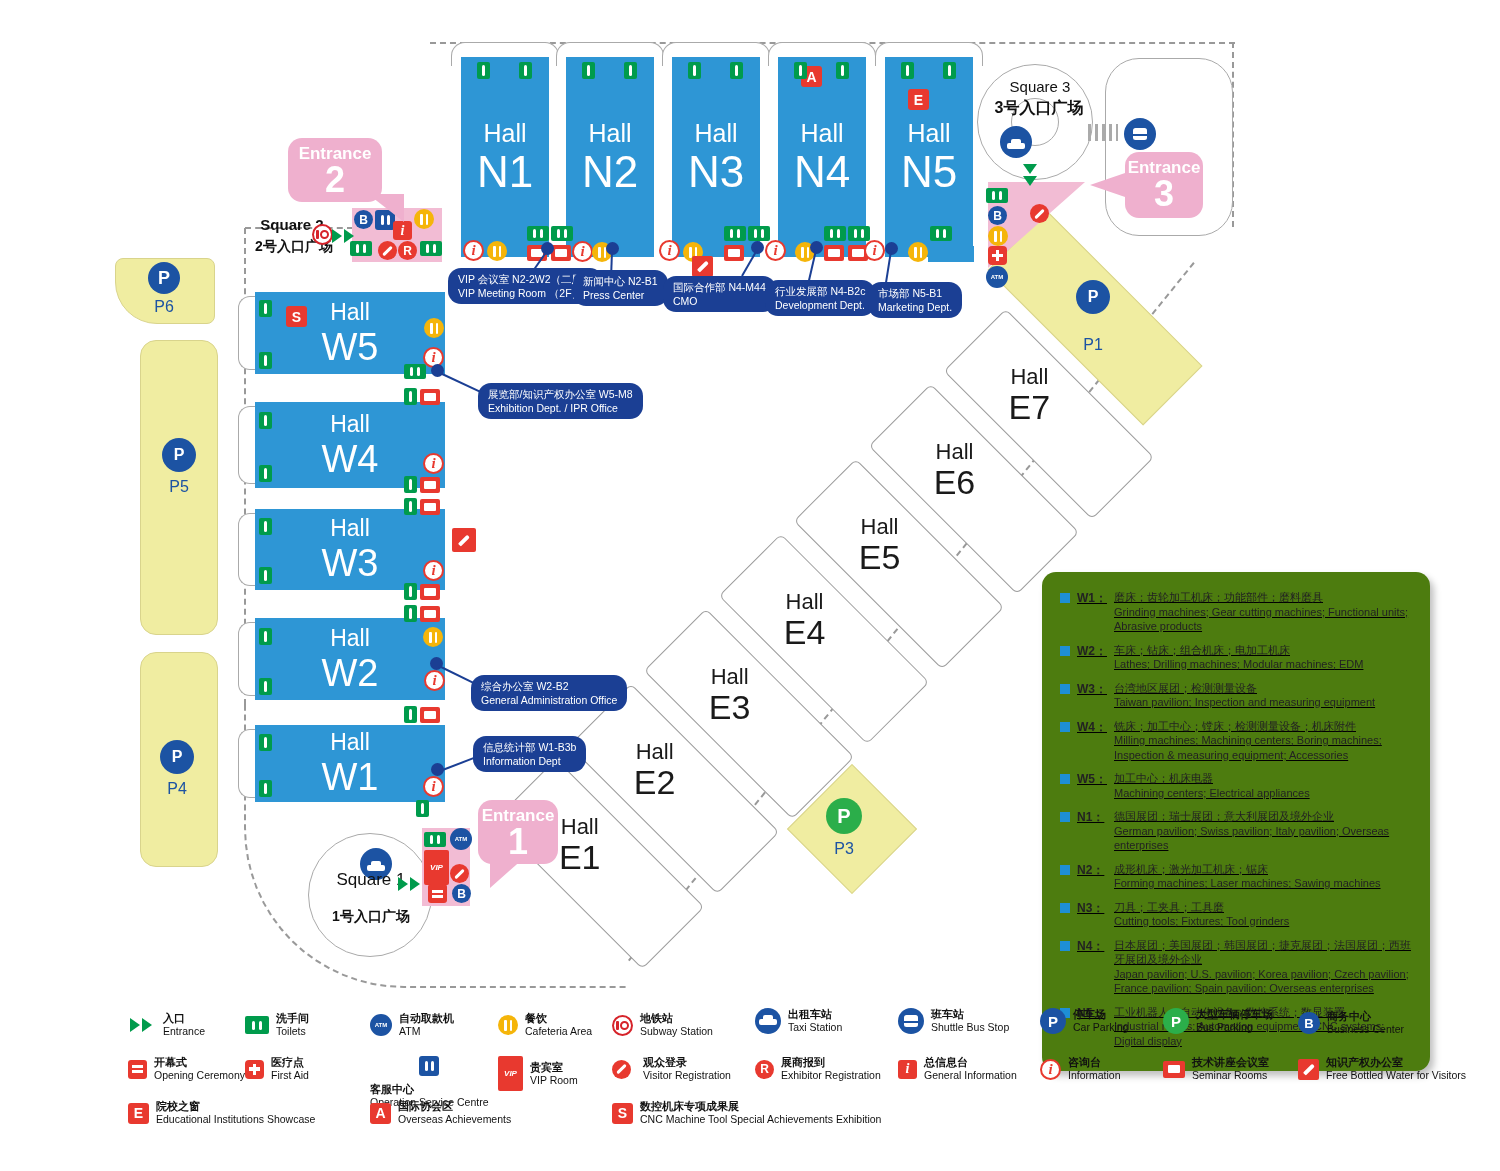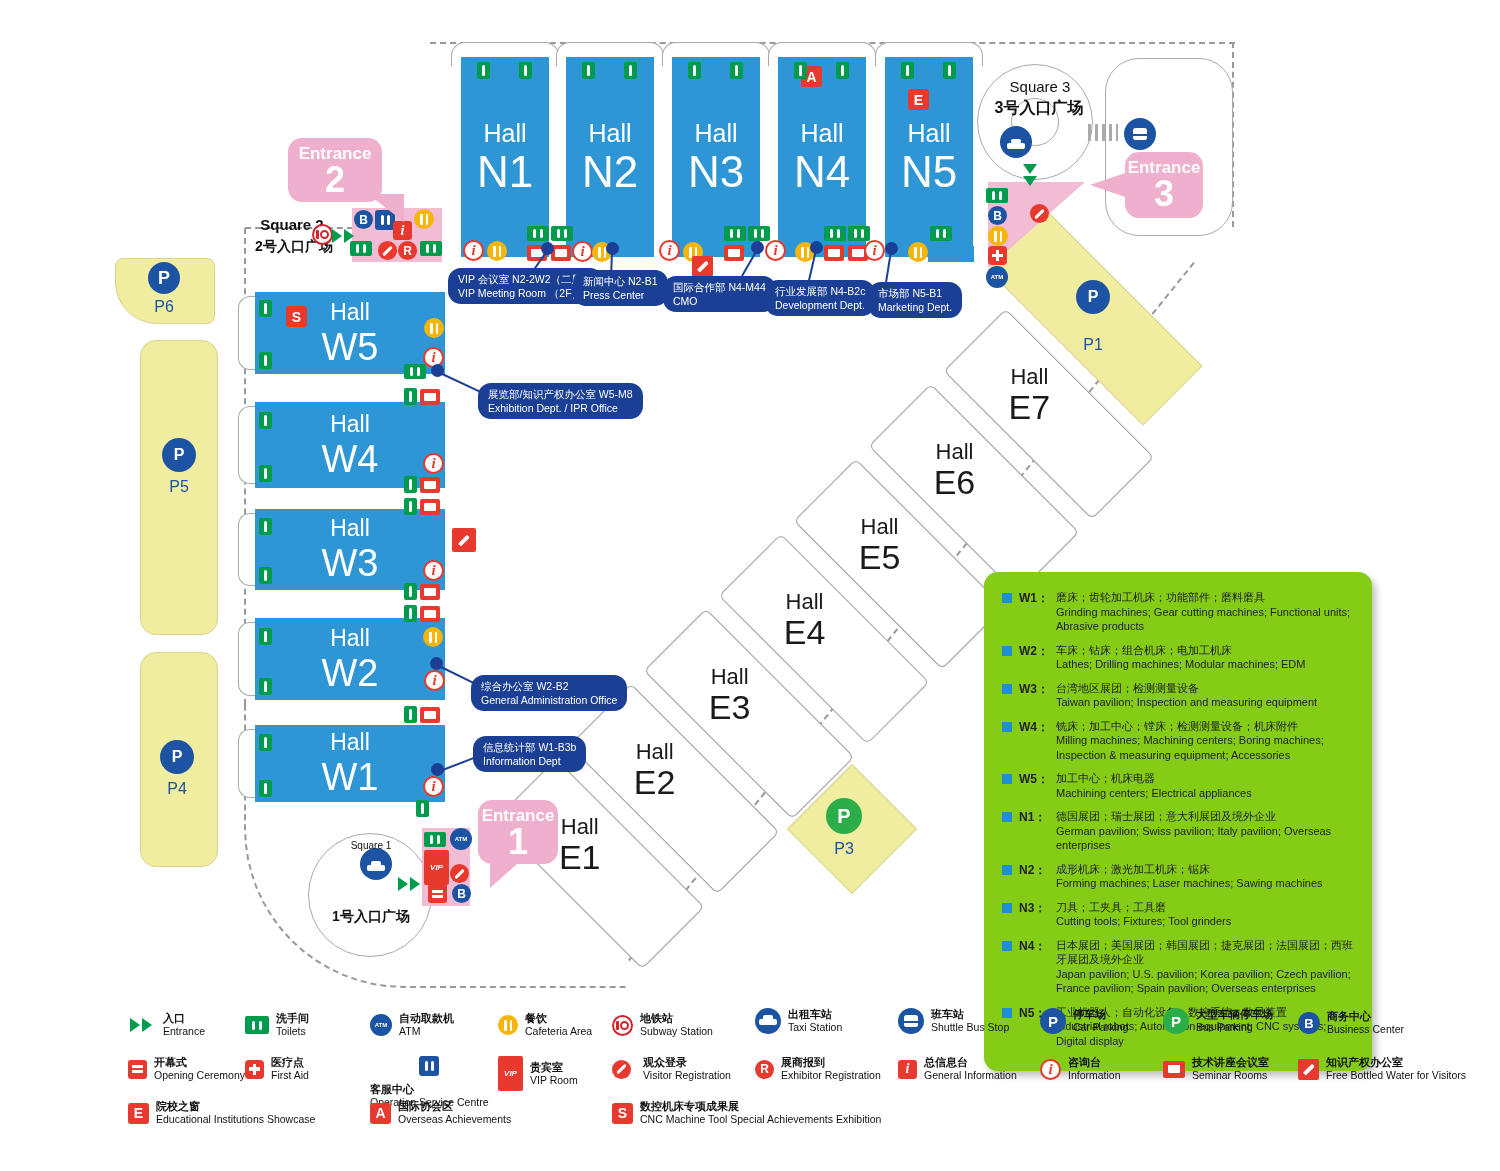--- a/index.html
+++ b/index.html
@@ -79,21 +79,21 @@
   .ic-bus{width:32px;height:32px;background:var(--pblue);border-radius:50%;position:absolute;}
   .ic-bus::before{content:"";position:absolute;width:14px;height:12px;background:#fff;border-radius:2.5px;}
   .ic-bus::after{content:"";position:absolute;width:14px;height:2.5px;background:var(--pblue);margin-top:2px;}
   .ic-subway{width:21px;height:21px;background:#fff;border:2.5px solid #D6232A;border-radius:50%;}
   .ic-subway::before{content:"";width:3px;height:9px;background:#D6232A;border-radius:1px;margin-right:1.5px;}
   .ic-subway::after{content:"";width:5px;height:5px;border:2px solid #D6232A;border-radius:50%;}
   .ic-p{width:34px;height:34px;font-size:19px;}
   .ic-arrows{width:28px;height:16px;background:transparent;}
   .ic-arrows::before,.ic-arrows::after{content:"";width:0;height:0;border-left:10px solid var(--green);border-top:7px solid transparent;border-bottom:7px solid transparent;margin-right:2px;}
   
-  #legendbox{position:absolute;left:984px;top:572px;width:388px;background:#84cc16;border-radius:14px;box-shadow:4px 5px 7px rgba(0,0,0,0.25);padding:18px 16px 14px 18px;box-sizing:border-box;z-index:8;}
+  #legendbox{position:absolute;left:1042px;top:572px;width:388px;background:#4d7c0f;border-radius:14px;box-shadow:4px 5px 7px rgba(0,0,0,0.25);padding:18px 16px 14px 18px;box-sizing:border-box;z-index:8;text-decoration:underline;}
   .lb-item{display:flex;gap:7px;margin-bottom:9px;}
   .lb-bullet{flex:none;width:10px;height:10px;background:#1E8FD5;margin-top:3px;}
   .lb-code{flex:none;font-weight:bold;font-size:12px;color:#222;width:30px;}
   .lb-text{font-size:11px;color:#222;line-height:14.5px;}
   
   .leg{position:absolute;display:flex;align-items:center;gap:7px;z-index:8;}
   .leg .ic{position:static;flex:none;}
   .lt{display:flex;flex-direction:column;}
   .lz{font-size:11px;font-weight:bold;color:#111;line-height:13px;}
   .le{font-size:10.5px;color:#111;line-height:13px;}
@@ -401,21 +401,21 @@
     <div class="bal-n">1</div>
   </div>
   <div class="tail" style="left:490px;top:858px;border-top:30px solid #EFB0CE;border-right:34px solid transparent;"></div>
   <span class="ic ic-toilets" style="left:424px;top:832px;"></span>
   <span class="ic ic-atm" style="left:450px;top:828px;">ATM</span>
   <span class="ic ic-vip" style="left:424px;top:850px;">VIP</span>
   <span class="ic ic-reg" style="left:450px;top:864px;"></span>
   <span class="ic ic-open" style="left:428px;top:884px;"></span>
   <span class="ic ic-b" style="left:452px;top:884px;">B</span>
   <span class="ic ic-taxi" style="left:360px;top:848px;"></span>
-  <div class="sqtext" style="left:326px;top:840px;width:90px;font-size:10px;">Square 1</div>
+  <div class="sqtext" style="left:326px;top:870px;width:90px;font-size:17px;">Square 1</div>
   <div class="sqtext" style="left:318px;top:908px;width:106px;font-size:14px;font-weight:bold;">1号入口广场</div>
   <span class="ic ic-arrows" style="left:396px;top:876px;"></span>
 
   <div id="legendbox">
     <div class="lb-item">
         <span class="lb-bullet"></span>
         <span class="lb-code">W1：</span>
         <span class="lb-text"><span>磨床；齿轮加工机床；功能部件；磨料磨具</span><br><span>Grinding machines; Gear cutting machines; Functional units; Abrasive products</span></span>
       </div>
     <div class="lb-item">

